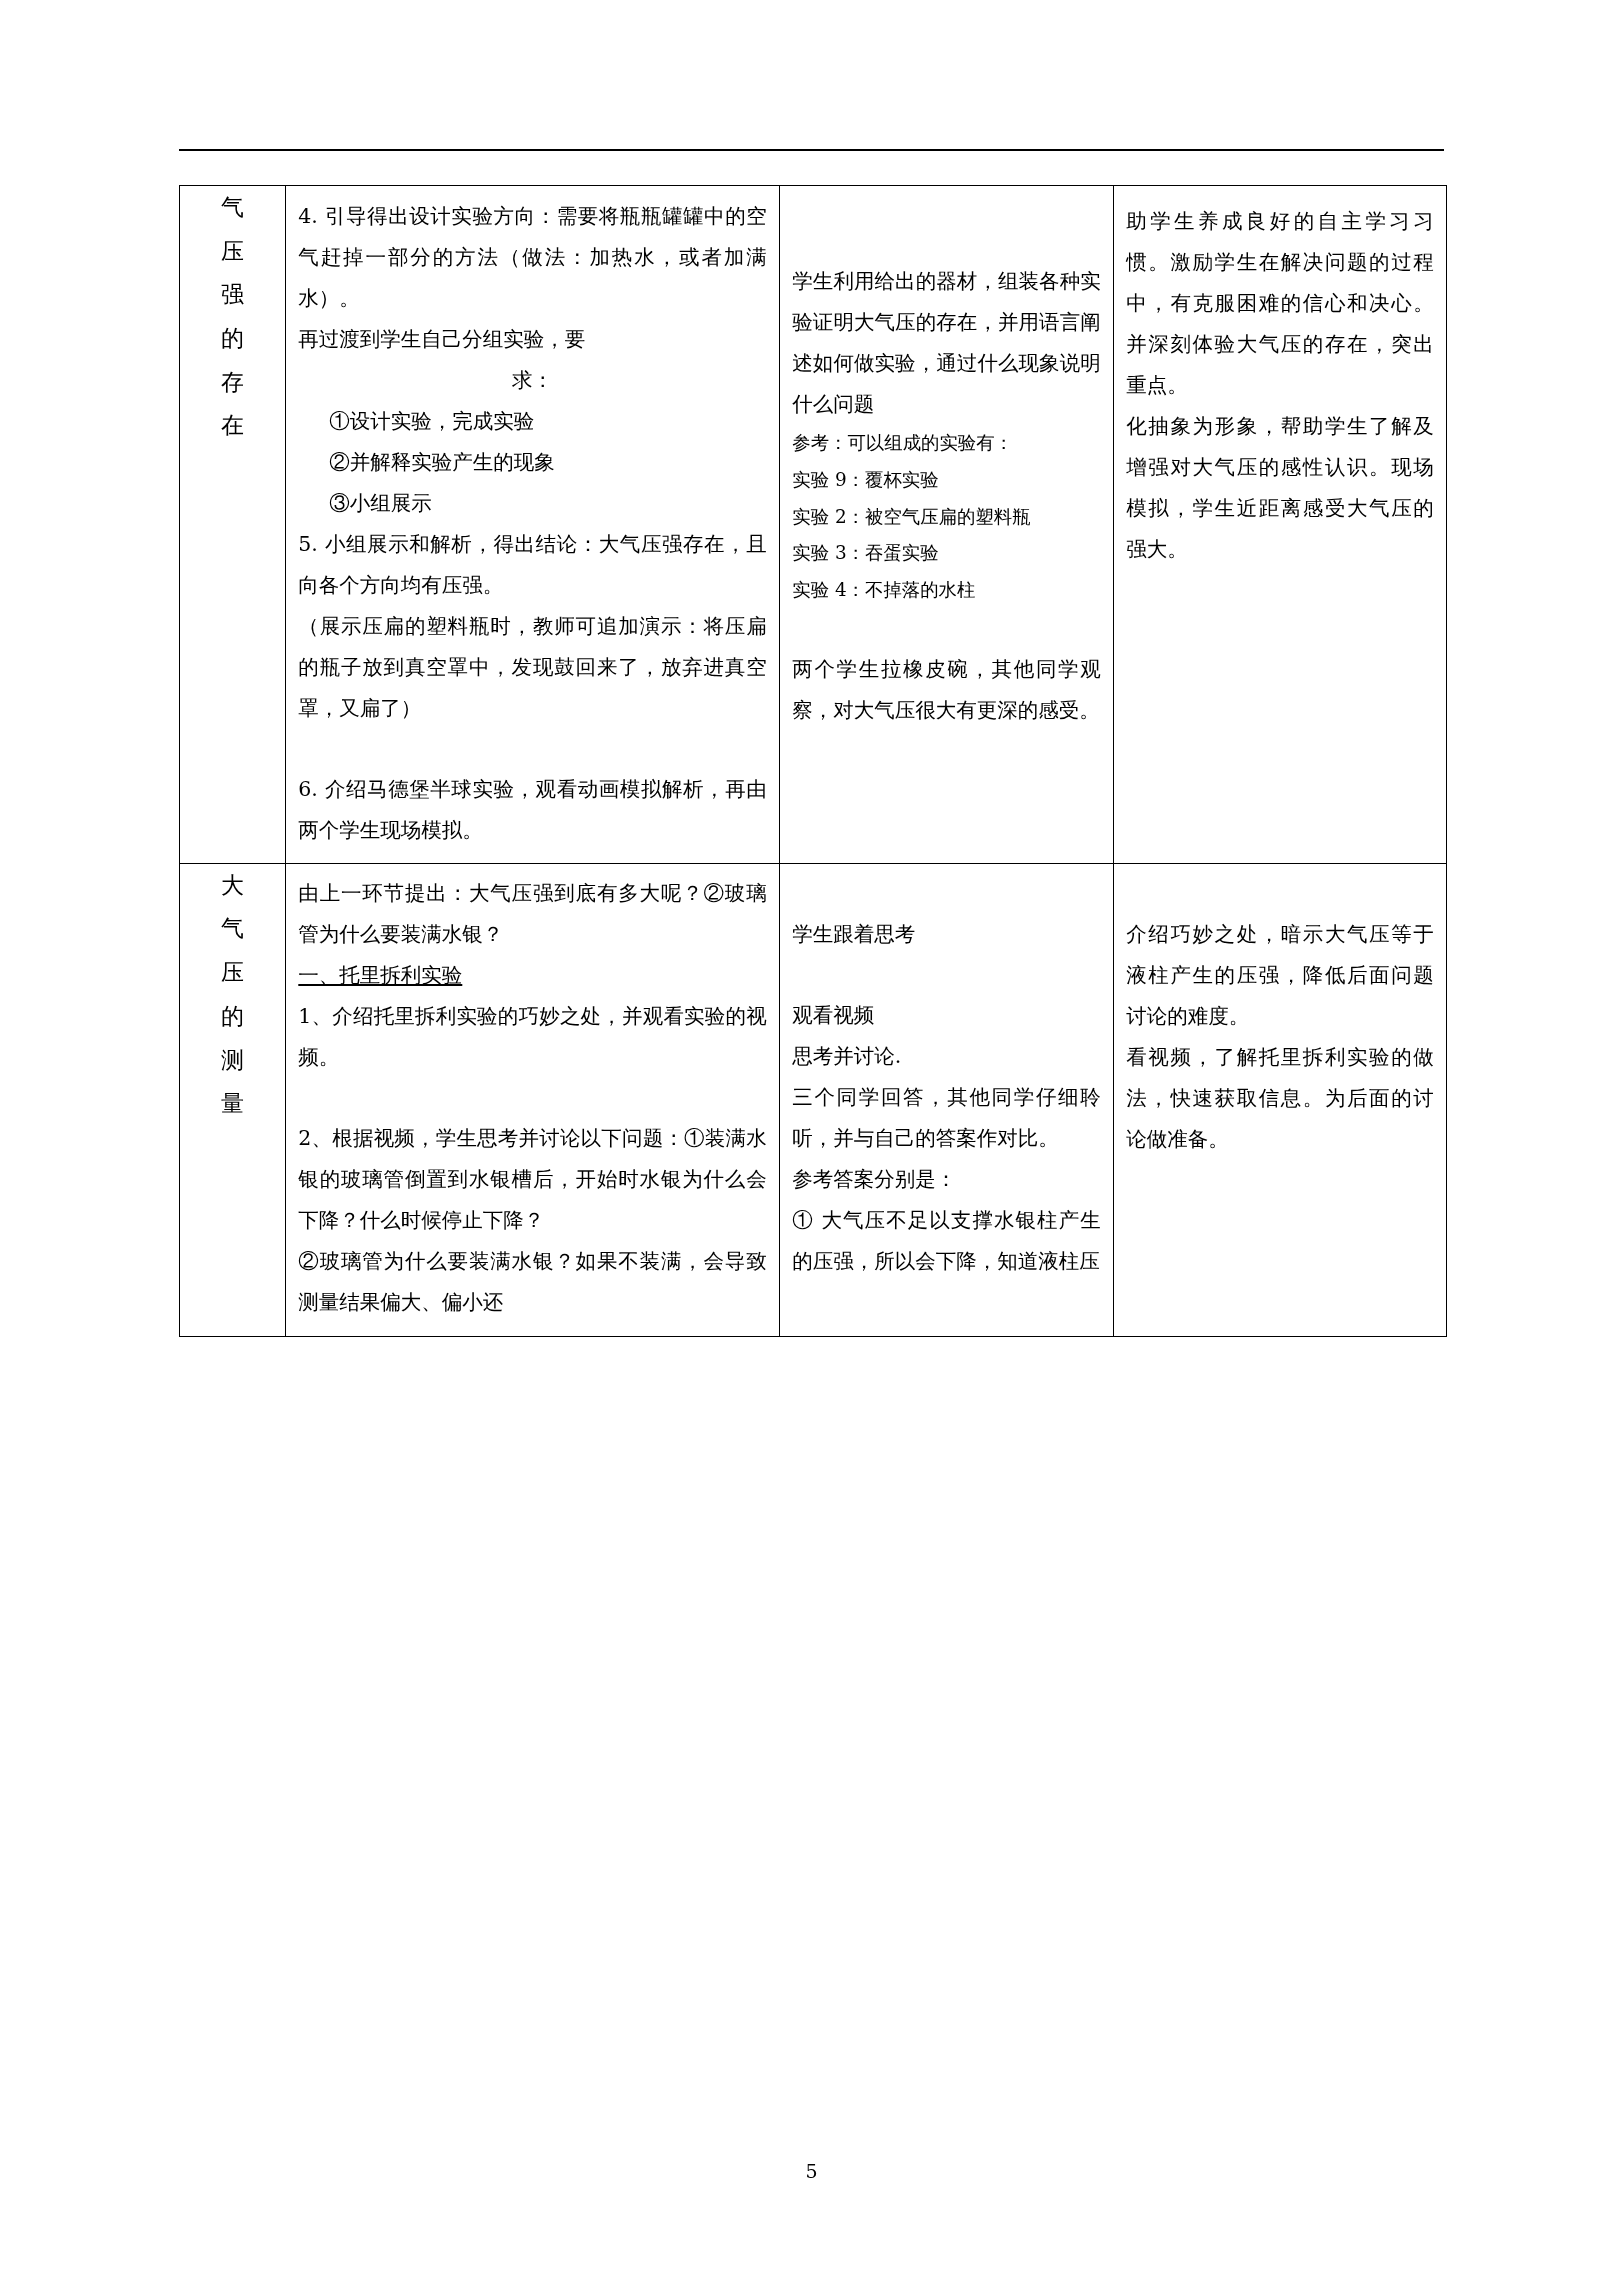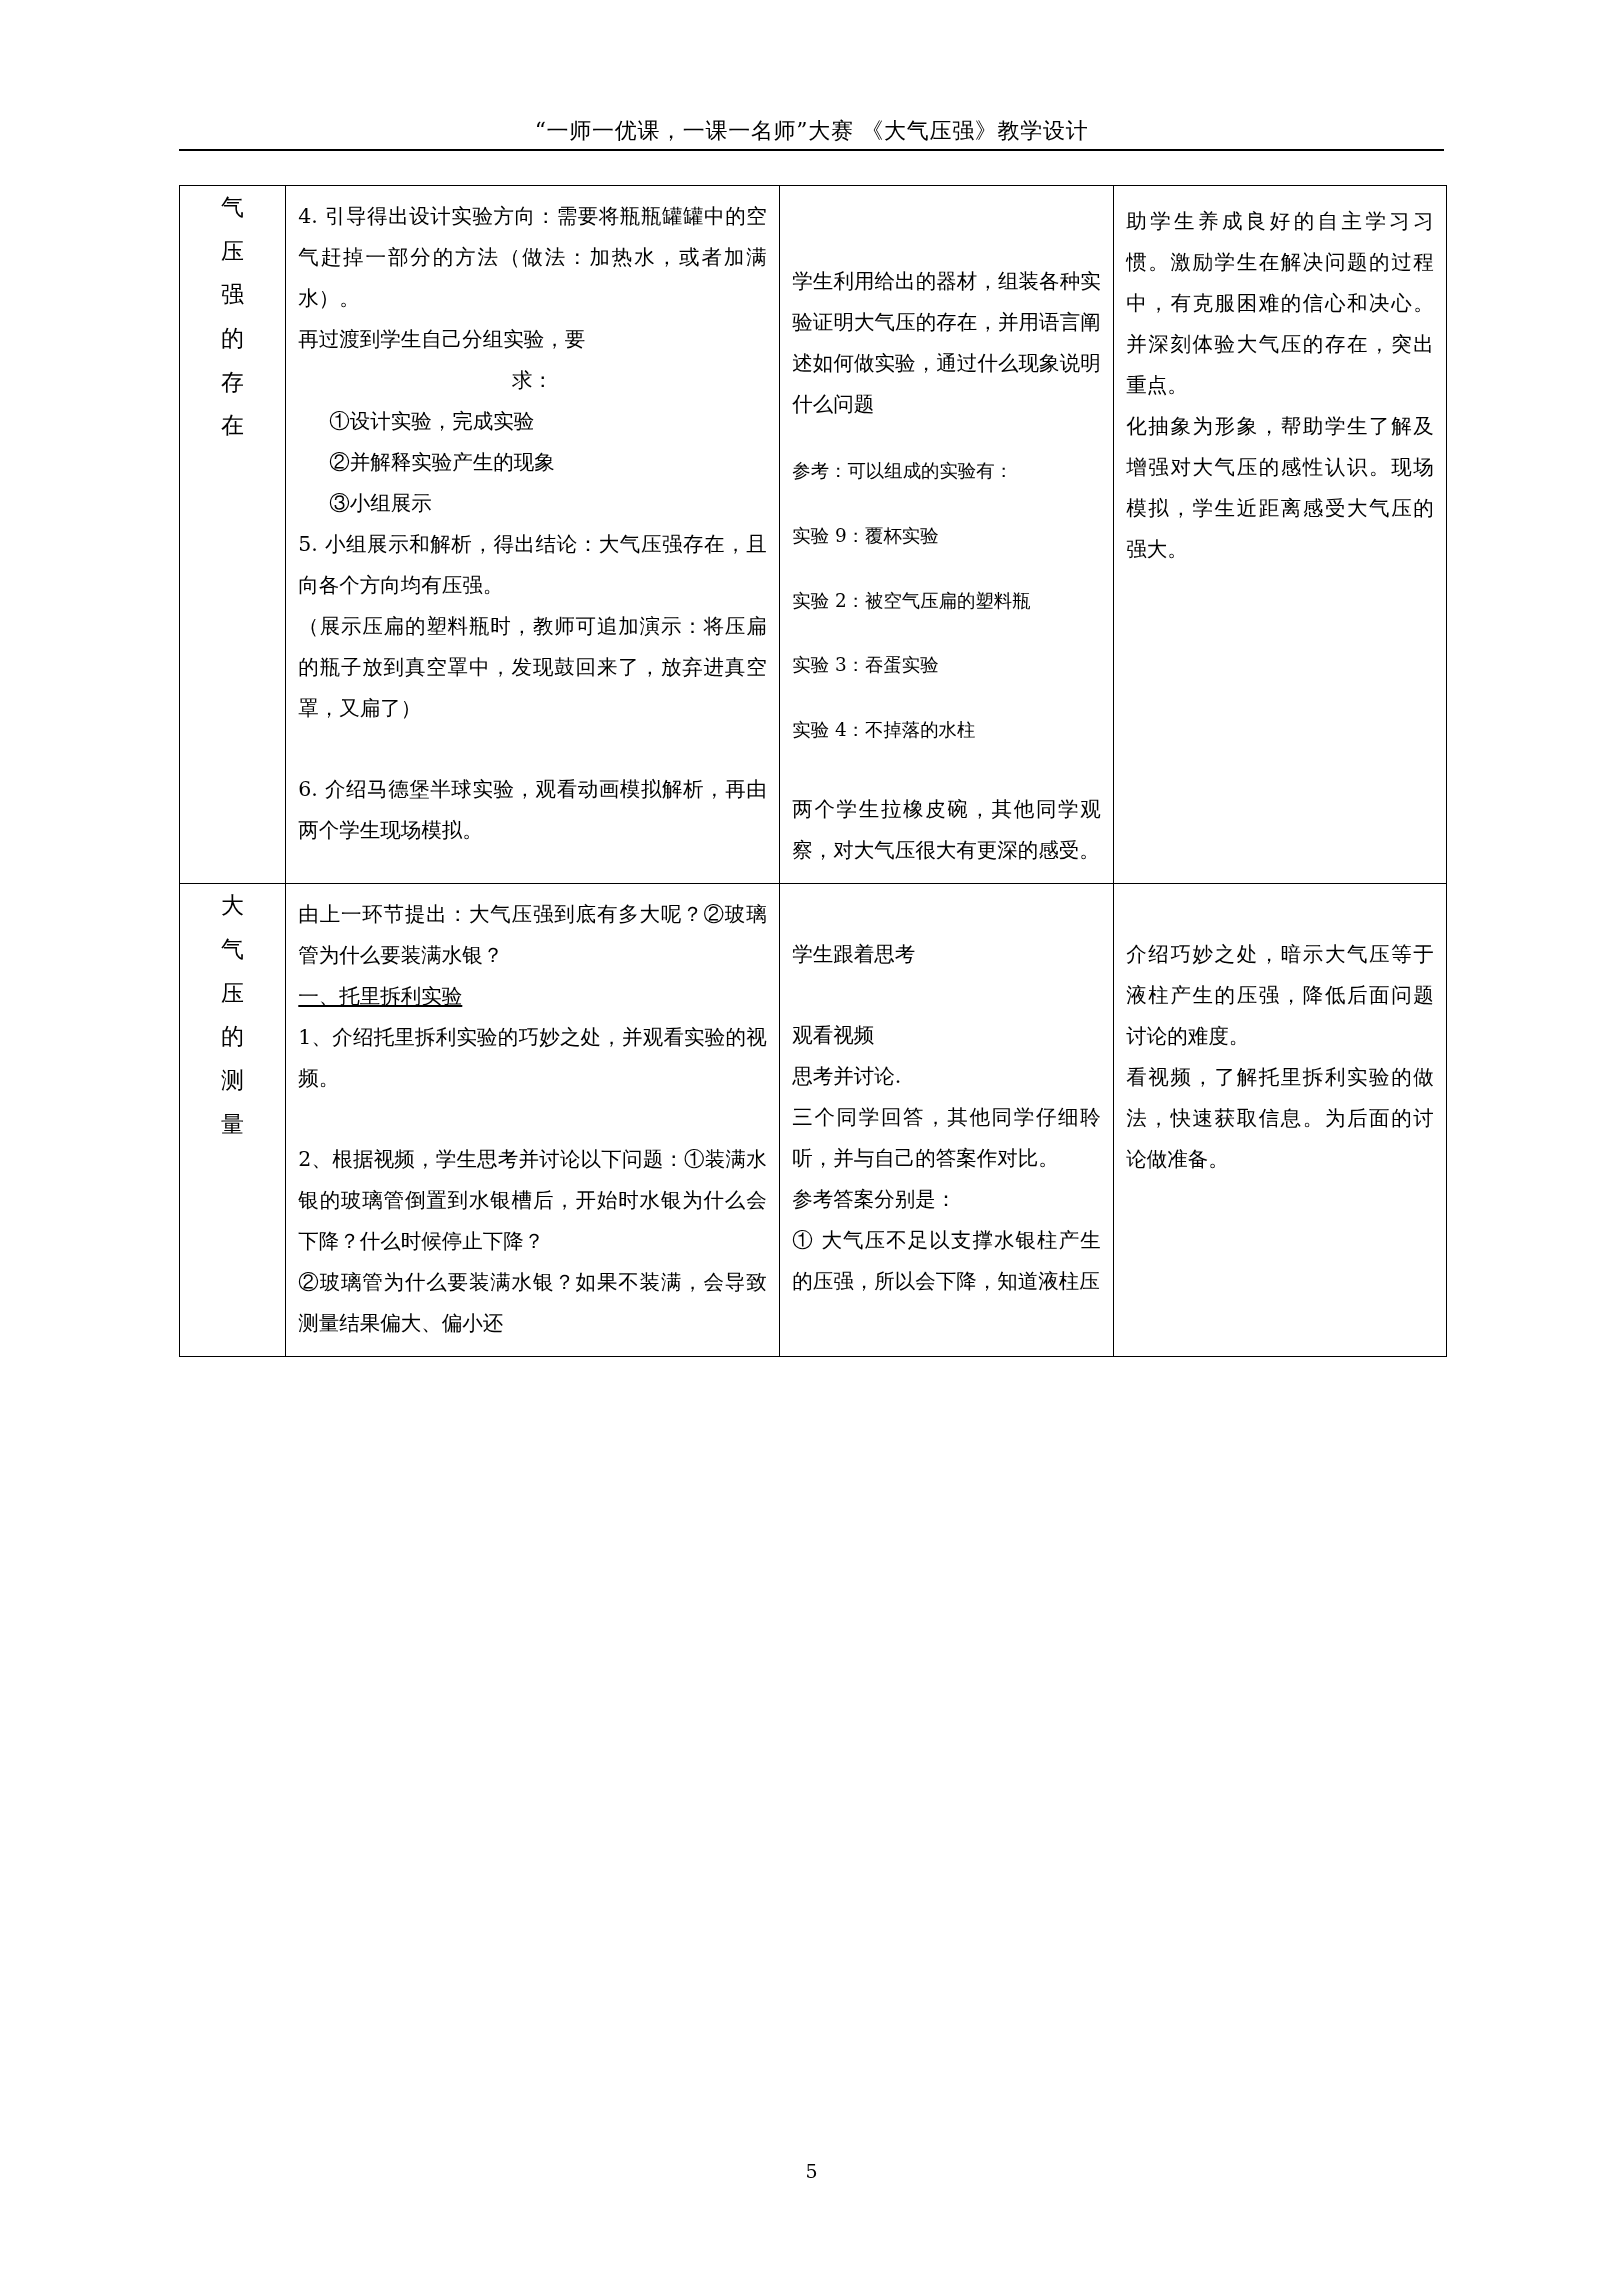--- a/index.html
+++ b/index.html
@@ -79,21 +79,20 @@
     text-align: justify;
   }
   .cell-inner p.center {
     text-align: center;
   }
   .cell-inner p.sub {
     padding-left: 31px;
   }
   .cell-inner p.small {
     font-size: 18.4px;
-    margin-top: 28px;
   }
   .cell-inner p.blank {
     height: 40px;
   }
   .underline-bold {
     font-weight: normal;
     text-decoration: underline;
   }
   .student-cell .cell-inner {
     padding-top: 75px;
@@ -115,21 +114,20 @@
     text-align: center;
     font-size: 19px;
     font-family: "DejaVu Serif", serif;
   }
 </style>
 </head>
 <body>
 
 <div class="page">
 
-  <div class="header">“一师一优课，一课一名师”大赛  《大气压强》教学设计</div>
   <div class="header-rule"></div>
 
   <div class="content">
     <table class="main">
       <colgroup>
         <col class="col-label">
         <col class="col-teacher">
         <col class="col-student">
         <col class="col-intent">
       </colgroup>

